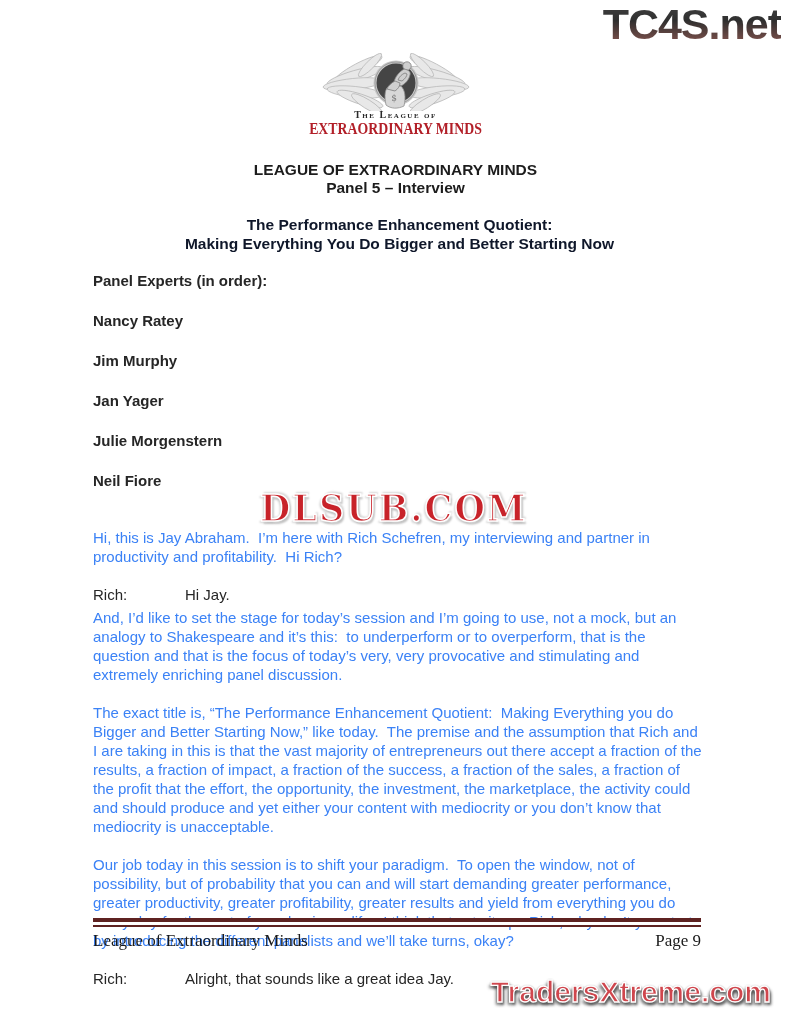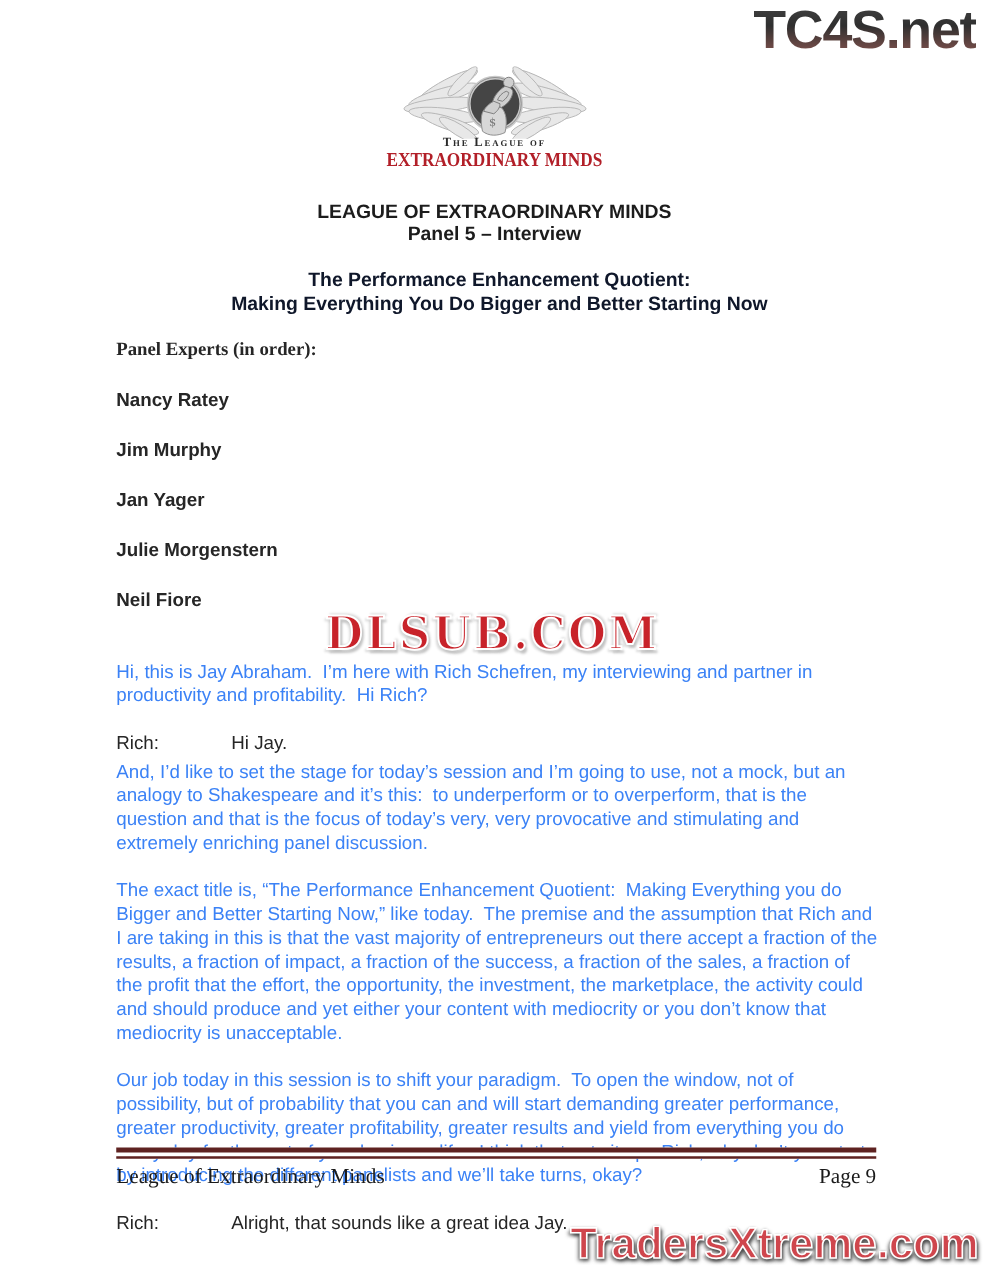--- a/index.html
+++ b/index.html
@@ -83,21 +83,21 @@
   
   .content {
     position: absolute;
     top: 271px;
     left: 93px;
     width: 610px;
     font-size: 15px;
     line-height: 19px;
     color: #262626;
   }
-  .panel-heading { font-weight: bold; margin-bottom: 19px; font-family: Liberation Serif, serif; }
+  .panel-heading { font-weight: bold; margin-bottom: 19px; }
   .experts { font-weight: bold; margin-bottom: 38px; list-style: none; }
   .experts li { line-height: 18px; margin-top: 22px; }
   .para { white-space: pre-wrap; margin-bottom: 19px; color: #3b82f6; }
   .dialogue { display: flex; margin-bottom: 4px; margin-top: 8px; }
   .dialogue .speaker { width: 92px; flex: 0 0 92px; }
 
   
   .dlsub {
     position: absolute;
     top: 487px;
@@ -132,24 +132,24 @@
     justify-content: space-between;
     font-family: "Liberation Serif", serif;
     font-size: 17px;
     color: #1a1a1a;
   }
 
   
   .tradersxtreme {
     position: absolute;
     top: 975px;
-    right: 8px;
+    right: 20px;
     font-family: "Liberation Sans", sans-serif;
     font-weight: bold;
-    font-size: 35px;
+    font-size: 30px;
     letter-spacing: 0px;
     color: #cf464d;
     -webkit-text-stroke: 1.3px #ffffff;
     text-shadow: 0 0 2px #555555, 2px 3px 3px rgba(50,50,50,0.85), -2px 3px 3px rgba(50,50,50,0.6);
   }
 </style>
 </head>
 <body>
 
 <div class="page">

